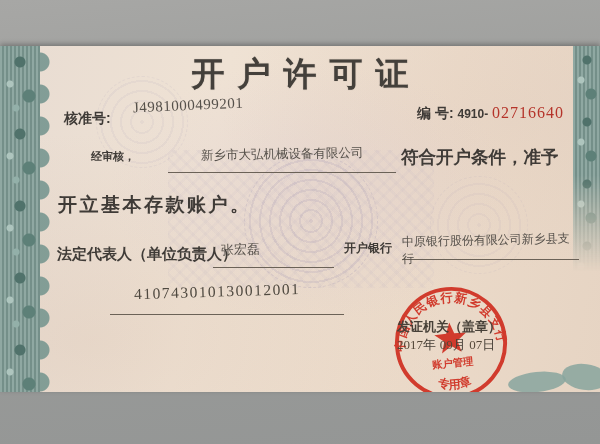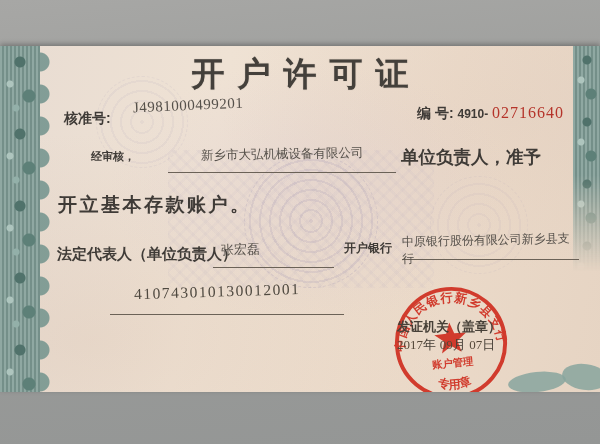--- a/index.html
+++ b/index.html
@@ -89,21 +89,21 @@
       <div class="t" style="left:417px;top:58px;font-size:14px;">
         <span class="lbl">编 号:</span>
         <span class="lbl" style="font-size:12px;">4910-</span>
         <span class="val red" style="font-size:16px;letter-spacing:1px;">02716640</span>
       </div>
 
       <div class="t lbl" style="left:91px;top:103px;font-size:11px;">经审核，</div>
       <div class="fill" style="left:168px;top:100px;width:228px;height:26px;justify-content:center;">
         <span class="val" style="font-size:12.5px;transform:rotate(-1deg);">新乡市大弘机械设备有限公司</span>
       </div>
-      <div class="t lbl" style="left:401px;top:99px;font-size:17.5px;">单位负责人，准予</div>
+      <div class="t lbl" style="left:401px;top:99px;font-size:17.5px;">符合开户条件，准予</div>
 
       <div class="t lbl" style="left:57px;top:199px;font-size:15px;">法定代表人（单位负责人）</div>
 
       <div class="t lbl" style="left:58px;top:146px;font-size:19px;letter-spacing:2.5px;">开立基本存款账户。</div>
       <div class="fill" style="left:213px;top:195px;width:121px;height:26px;">
         <span class="val" style="font-size:13px;padding-left:8px;transform:rotate(-1.5deg);">张宏磊</span>
       </div>
       <div class="t lbl" style="left:344px;top:194px;font-size:12px;text-align:center;">开户银行</div>
       <div class="fill" style="left:402px;top:186px;width:177px;height:27px;justify-content:center;">
         <span class="val" style="font-size:12px;transform:rotate(-1.2deg);">中原银行股份有限公司新乡县支行</span>

